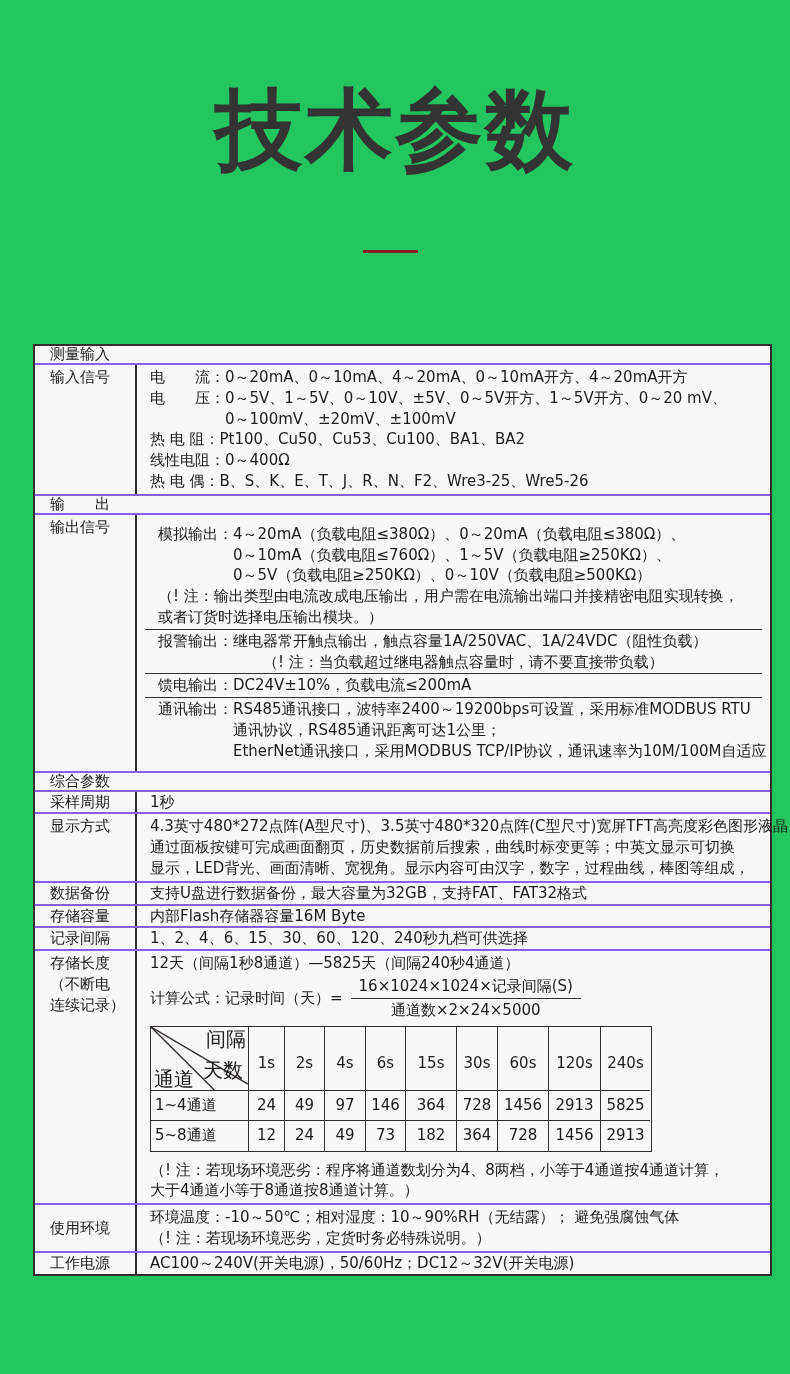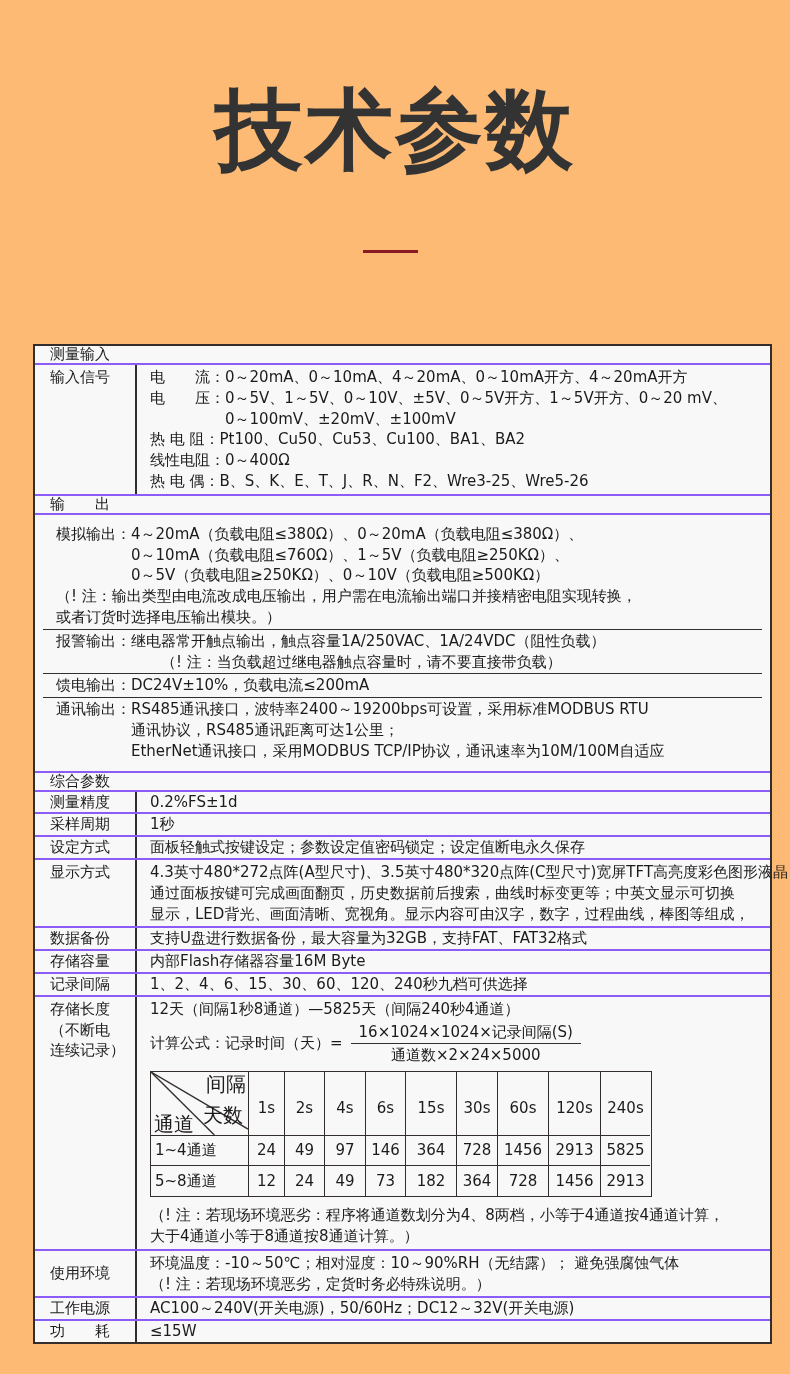--- a/index.html
+++ b/index.html
@@ -1,18 +1,18 @@
 <!DOCTYPE html>
 <html><head>
 <meta charset="utf-8">
 <style>
   html,body{margin:0;padding:0;}
   body{width:790px;height:1374px;background:#f7f7f8;
        font-family:"DejaVu Sans","Liberation Sans",sans-serif;color:#1d1b1a;}
-  .page{position:relative;width:790px;height:1374px;overflow:hidden;background:#fdba74;}
+  .page{position:relative;width:790px;height:1374px;overflow:hidden;background:#22c55e;}
 
   
   .title{position:absolute;top:84px;left:0;width:100%;text-align:center;
          font-size:88px;line-height:92px;font-weight:700;color:#333;letter-spacing:2px;}
   .title-divider{position:absolute;top:250px;left:363px;width:55px;height:3px;background:#8b1a22;}
 
   
   .spec{position:absolute;top:344px;left:33px;width:739px;
         border:2px solid #332e2c;box-sizing:border-box;font-size:15px;background:#f8f8f9;}
   .row{display:flex;border-top:2px solid #8b5cf6;}
@@ -80,20 +80,21 @@
         <div class="ln">线性电阻：0～400Ω</div>
         <div class="ln">热 电 偶：B、S、K、E、T、J、R、N、F2、Wre3-25、Wre5-26</div>
       </div>
     </div>
 
     <div class="row sec">
       <span class="sec-label">输　　出</span>
     </div>
 
     <div class="row">
+      <div class="label">输出信号</div>
       <div class="content nopad">
         <div class="sub">
           <div class="ln">模拟输出：4～20mA（负载电阻≤380Ω）、0～20mA（负载电阻≤380Ω）、</div>
           <div class="ln ind">0～10mA（负载电阻≤760Ω）、1～5V（负载电阻≥250KΩ）、</div>
           <div class="ln ind">0～5V（负载电阻≥250KΩ）、0～10V（负载电阻≥500KΩ）</div>
           <div class="ln">（! 注：输出类型由电流改成电压输出，用户需在电流输出端口并接精密电阻实现转换，</div>
           <div class="ln">或者订货时选择电压输出模块。）</div>
         </div>
         <div class="sub">
           <div class="ln">报警输出：继电器常开触点输出，触点容量1A/250VAC、1A/24VDC（阻性负载）</div>
@@ -107,40 +108,28 @@
           <div class="ln ind">通讯协议，RS485通讯距离可达1公里；</div>
           <div class="ln ind">EtherNet通讯接口，采用MODBUS TCP/IP协议，通讯速率为10M/100M自适应</div>
         </div>
       </div>
     </div>
 
     <div class="row sec">
       <span class="sec-label">综合参数</span>
     </div>
 
-    <div class="row single">
-      <div class="label">测量精度</div>
-      <div class="content">
-        <div class="ln">0.2%FS±1d</div>
-      </div>
-    </div>
 
     <div class="row single">
       <div class="label">采样周期</div>
       <div class="content">
         <div class="ln">1秒</div>
       </div>
     </div>
 
-    <div class="row single">
-      <div class="label">设定方式</div>
-      <div class="content">
-        <div class="ln">面板轻触式按键设定；参数设定值密码锁定；设定值断电永久保存</div>
-      </div>
-    </div>
 
     <div class="row">
       <div class="label">显示方式</div>
       <div class="content">
         <div class="ln">4.3英寸480*272点阵(A型尺寸)、3.5英寸480*320点阵(C型尺寸)宽屏TFT高亮度彩色图形液晶</div>
         <div class="ln">通过面板按键可完成画面翻页，历史数据前后搜索，曲线时标变更等；中英文显示可切换</div>
         <div class="ln">显示，LED背光、画面清晰、宽视角。显示内容可由汉字，数字，过程曲线，棒图等组成，</div>
       </div>
     </div>
 
@@ -240,21 +229,15 @@
       </div>
     </div>
 
     <div class="row single">
       <div class="label">工作电源</div>
       <div class="content">
         <div class="ln">AC100～240V(开关电源)，50/60Hz；DC12～32V(开关电源)</div>
       </div>
     </div>
 
-    <div class="row single">
-      <div class="label">功　　耗</div>
-      <div class="content">
-        <div class="ln">≤15W</div>
-      </div>
-    </div>
 
   </div>
 </div>
 
 </body></html>

